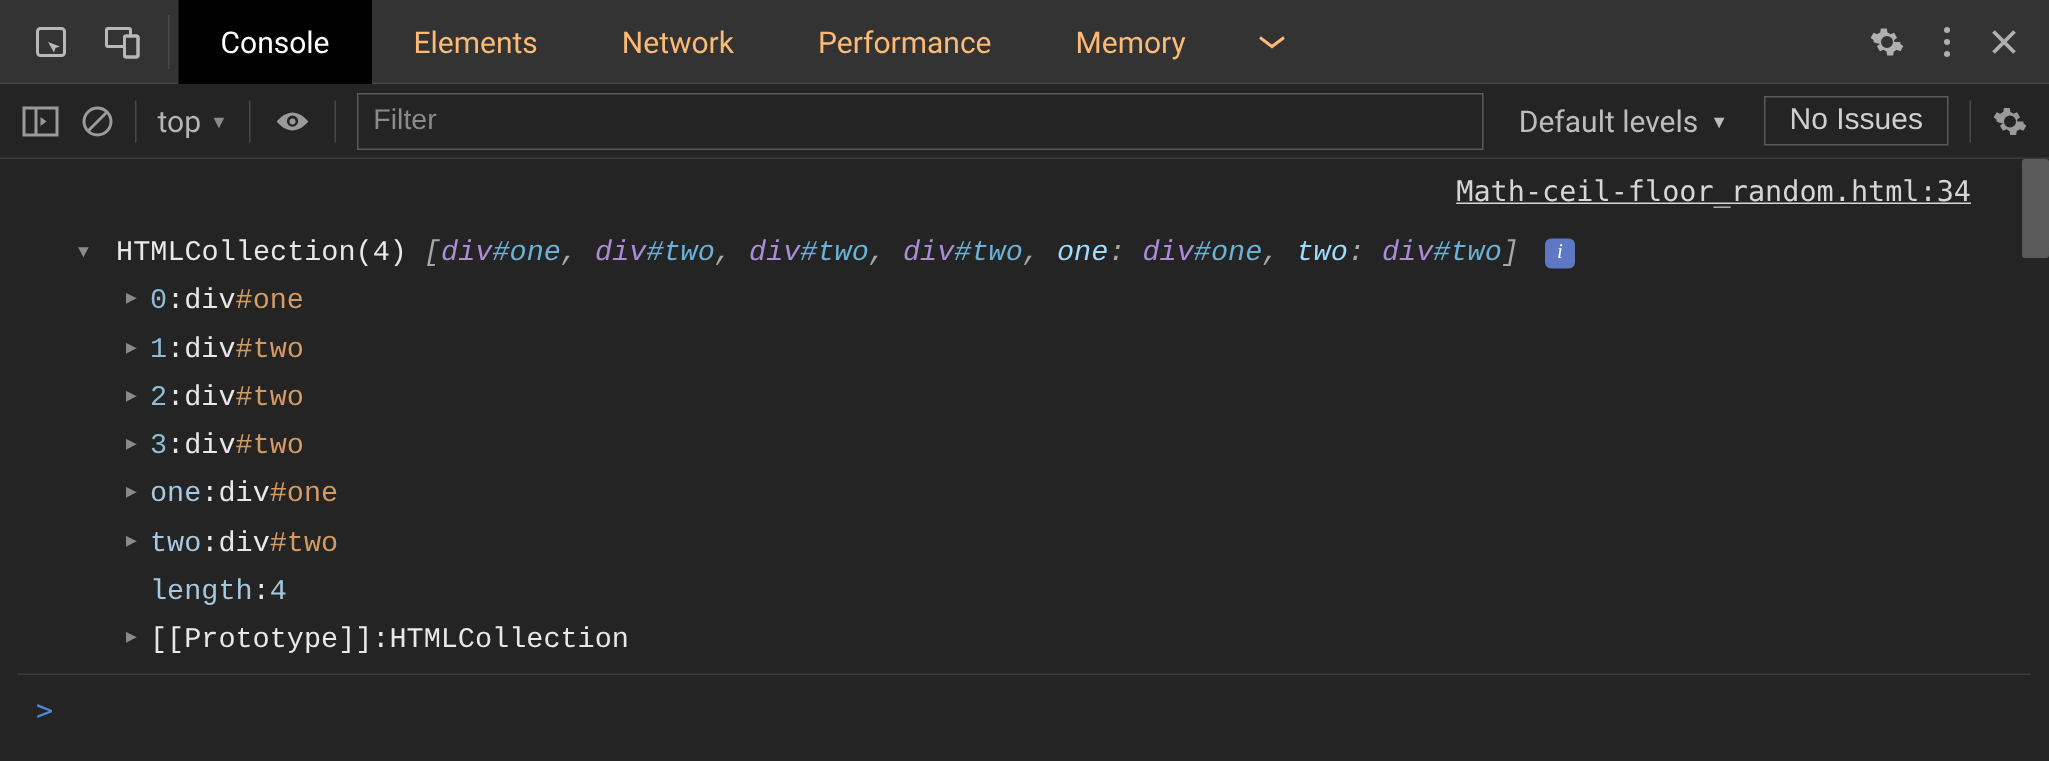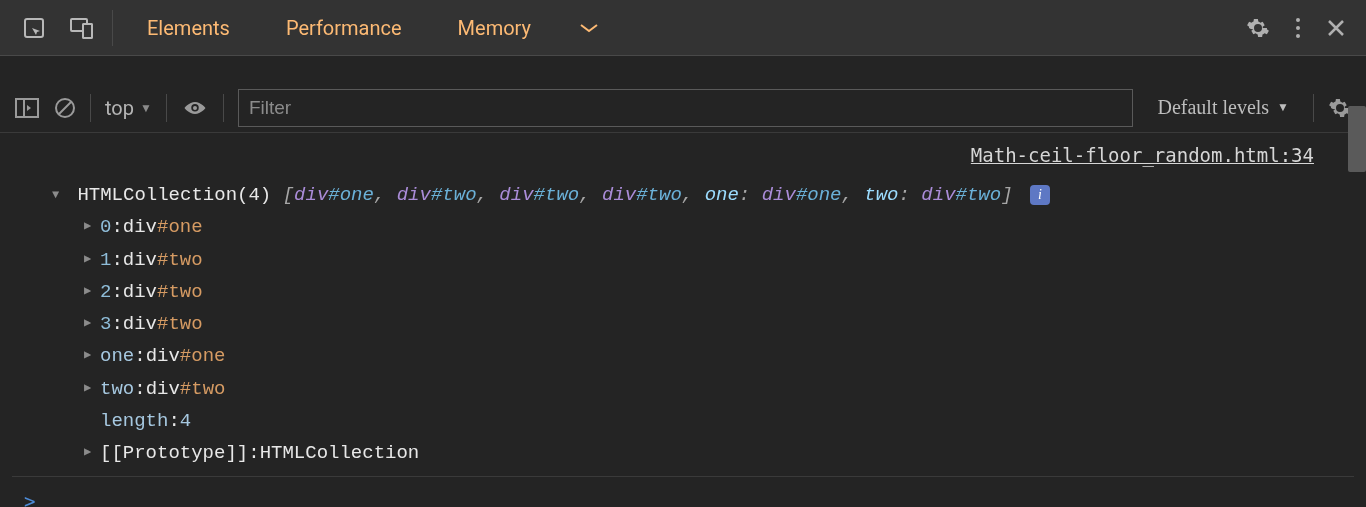--- a/index.html
+++ b/index.html
@@ -50,21 +50,20 @@
 
   
   .toolbar {
     display: flex;
     align-items: center;
     height: 50px;
     padding: 0 14px;
     gap: 14px;
     border-bottom: 1px solid #3a3a3a;
     background: #242424;
-    margin-top: 27px;
   }
   .toolbar .sep {
     width: 1px; height: 28px; background: #494949;
   }
   .toolbar .ico { color: #9a9a9a; display:flex; align-items:center; cursor:pointer; }
   .context-select {
     display: flex; align-items: center; gap: 6px;
     color: #b4b4b4; font-size: 20px; cursor: pointer;
   }
   .context-select .tri { font-size: 12px; color: #8a8a8a; }
@@ -74,21 +73,21 @@
     background: #242424;
     border: 1px solid #5a5a5a;
     color: #8b5cf6;
     font-size: 19px;
     padding: 0 10px;
     outline: none;
   }
   .filter-input::placeholder { color: #8b8b8b; }
   .levels {
     display: flex; align-items: center; gap: 8px;
-    color: #bdbdbd; font-size: 20px; padding: 0 10px; cursor: pointer; font-family: Liberation Serif, serif;
+    color: #bdbdbd; font-size: 20px; padding: 0 10px; cursor: pointer;
   }
   .levels .tri { font-size: 12px; }
   .issues-btn {
     border: 1px solid #5a5a5a;
     padding: 4px 16px;
     color: #cfcfcf;
     font-size: 20px;
     cursor: pointer;
     background: transparent;
   }
@@ -178,21 +177,23 @@
   </div>
   <div class="tab-icon">
     <svg width="26" height="24" viewBox="0 0 26 24" fill="none" stroke="currentColor" stroke-width="2">
       <rect x="2" y="3" width="16" height="12" rx="1"></rect>
       <rect x="14" y="8" width="9" height="14" rx="1" fill="#333"></rect>
       <rect x="14" y="8" width="9" height="14" rx="1"></rect>
     </svg>
   </div>
   <div style="width:1px;height:36px;background:#494949;margin:0 6px;"></div>
 
+  <div class="tab active">Console</div>
   <div class="tab">Elements</div>
+  <div class="tab">Network</div>
   <div class="tab">Performance</div>
   <div class="tab">Memory</div>
   <div class="tab" style="padding:0 18px;">
     <svg width="24" height="14" viewBox="0 0 24 14" fill="none" stroke="currentColor" stroke-width="2">
         <path d="M4 4 l8 6 8-6"></path>
       </svg>
   </div>
 
   <div class="tabbar-right">
     <span class="ico">
@@ -243,20 +244,21 @@
   </span>
   <div class="sep"></div>
 
   <input class="filter-input" placeholder="Filter" style="">
 
   <div class="levels">
     <span>Default levels</span>
     <span class="tri">▼</span>
   </div>
 
+  <button class="issues-btn">No Issues</button>
 
   <div class="sep"></div>
   <span class="ico">
     <svg width="24" height="24" viewBox="0 0 24 24" fill="currentColor">
         <path d="M12 8a4 4 0 100 8 4 4 0 000-8zm9 4a7 7 0 01-.1 1.2l2 1.6-2 3.4-2.4-1a7 7 0 01-2 1.2l-.4 2.6h-4l-.4-2.6a7 7 0 01-2-1.2l-2.4 1-2-3.4 2-1.6A7 7 0 013 12a7 7 0 01.1-1.2l-2-1.6 2-3.4 2.4 1a7 7 0 012-1.2L7.9 3h4l.4 2.6a7 7 0 012 1.2l2.4-1 2 3.4-2 1.6c.1.4.1.8.1 1.2z"></path>
       </svg>
   </span>
 </div>
 
 <div class="console-body">

